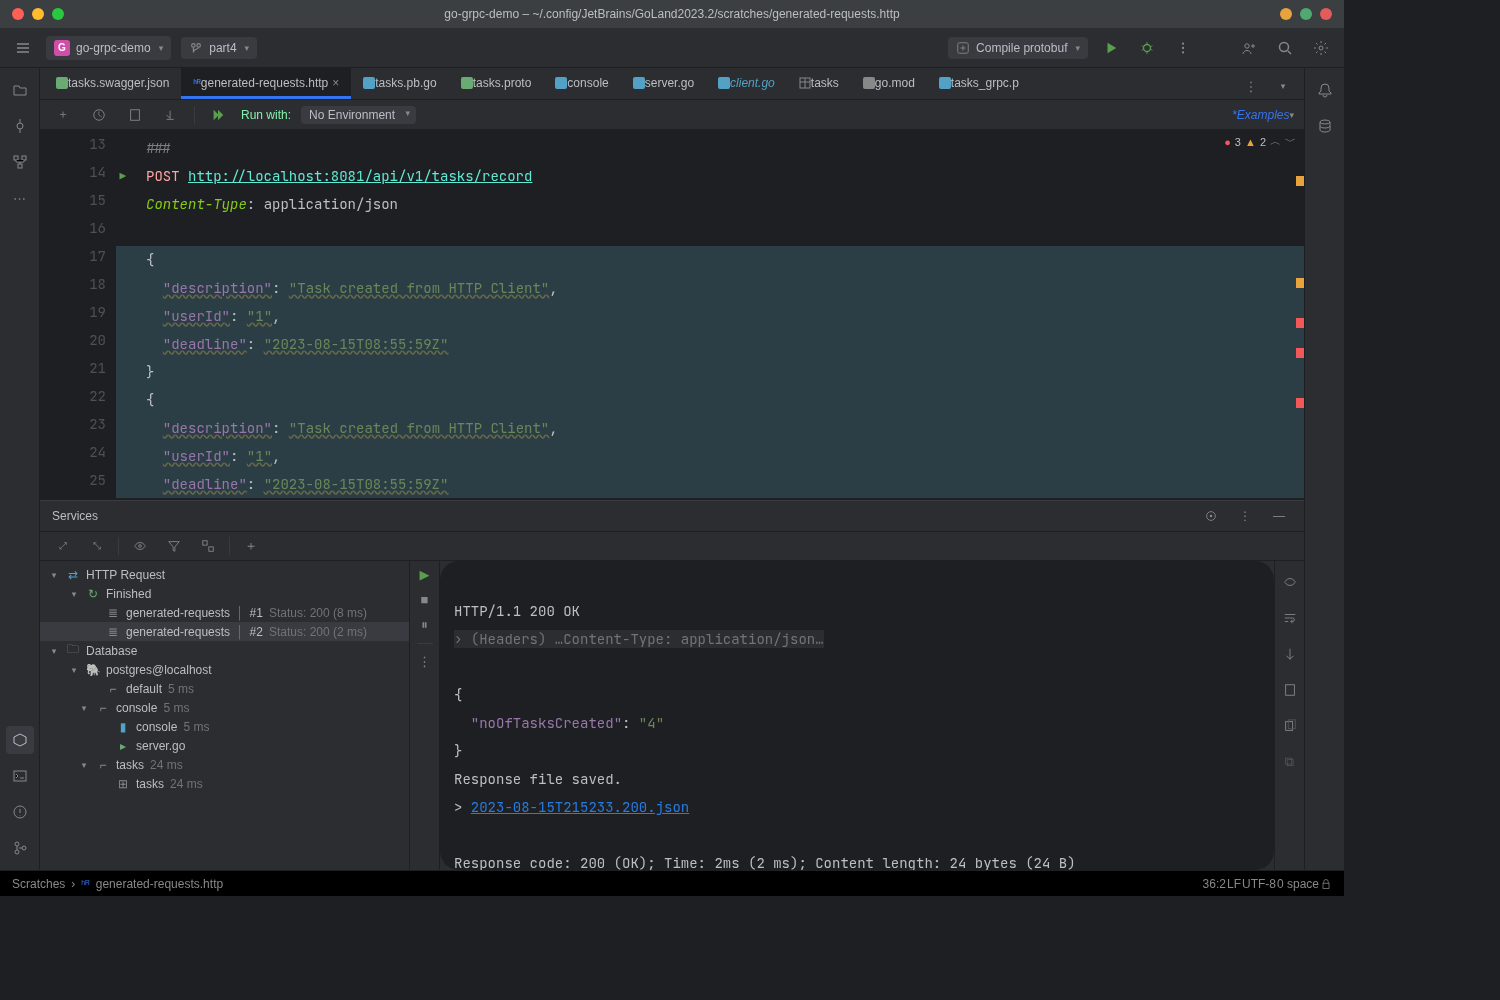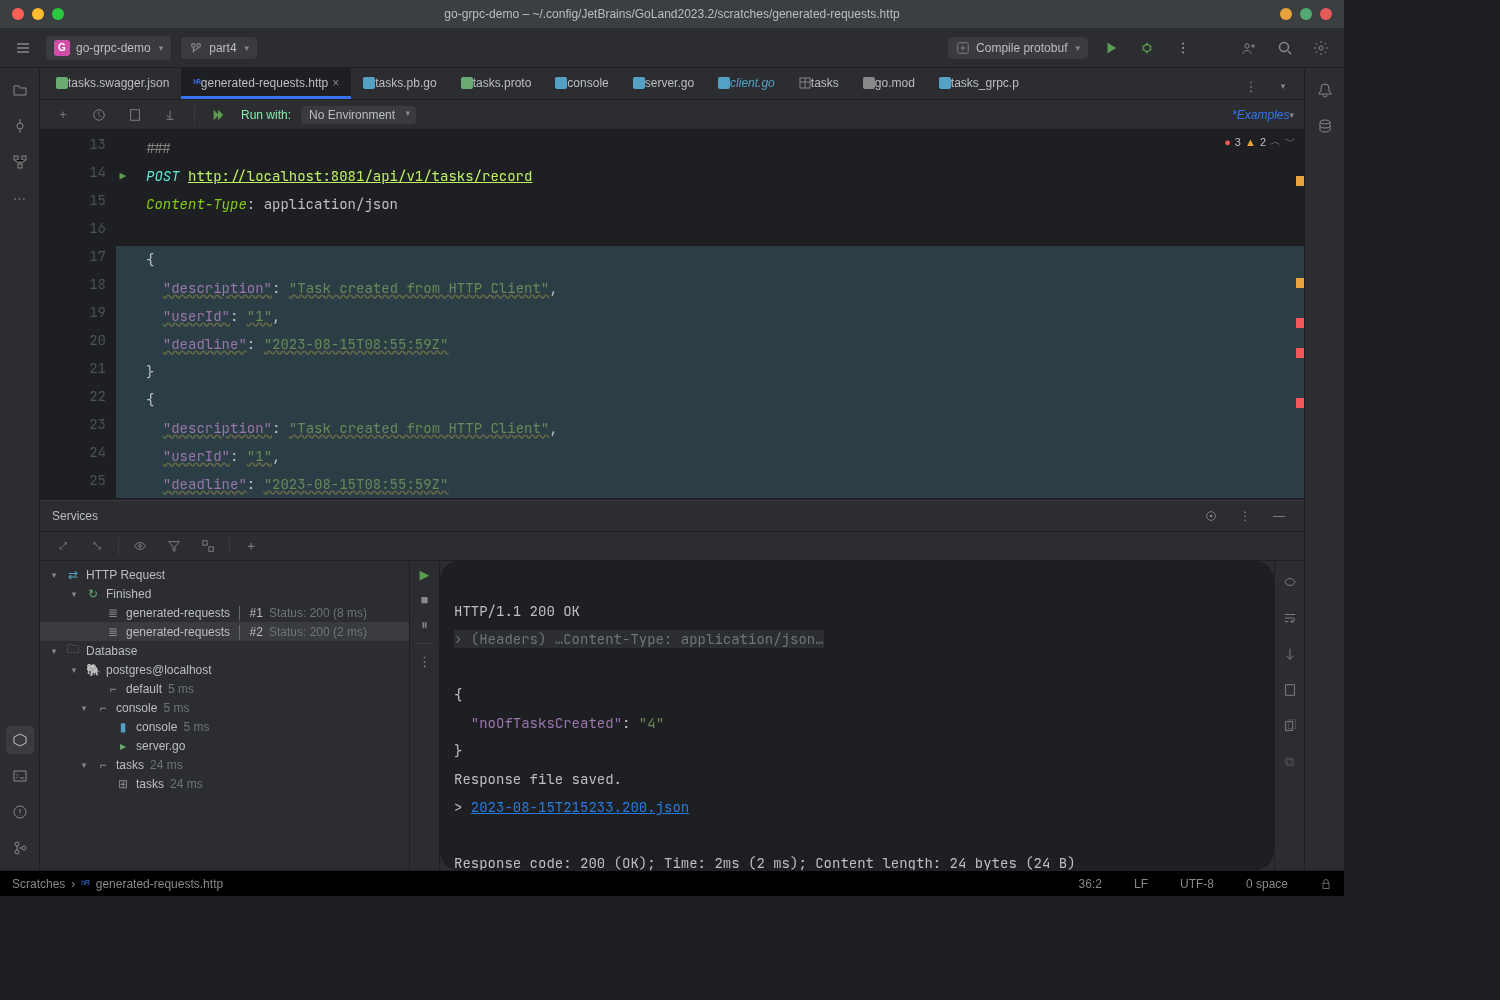--- a/index.html
+++ b/index.html
@@ -57,22 +57,22 @@
   .examples { font-style:italic; color:#3574f0; cursor:pointer; }
 
   
   .editor { flex:1; display:flex; background:#1e1f22; overflow:hidden; position:relative; min-height:0; }
   .gutter { width:76px; text-align:right; padding-right:10px; font-family:"JetBrains Mono",monospace; font-size:14px; line-height:28px; color:#4b5059; user-select:none; position:relative; }
   .gutter .ln { height:28px; position:relative; }
   .gutter .run-ic { position:absolute; right:-20px; top:4px; color:#5b9e4d; font-size:11px; }
   .code { flex:1; font-family:"JetBrains Mono",monospace; font-size:14px; line-height:28px; padding-top:4px; padding-left:30px; white-space:pre; }
   .code .row { height:28px; }
   .code .hl { background:#2b3e45; display:block; margin-left:-30px; padding-left:30px; margin-right:-10px; }
-  .tok-kw { color:#5eead4;font-style:italic; }
-  .tok-url { color:#bef264; text-decoration:underline; }
+  .tok-kw { color:#fca5a5; }
+  .tok-url { color:#5eead4; text-decoration:underline; }
   .tok-hdr { color:#84cc16; font-style:italic; }
   .tok-key { color:#9876aa; text-decoration:underline wavy #6a6a47; }
   .tok-str { color:#6a8759; text-decoration:underline wavy #6a6a47; }
   .tok-punc { color:#bcbec4; }
   .tok-cmt { color:#808080; }
   .errstrip { position:absolute; top:4px; right:8px; display:flex; align-items:center; gap:4px; font-size:11px; }
   .errstrip .e { color:#f2575a; }
   .errstrip .w { color:#e8a33d; }
   .markers { position:absolute; right:0; top:0; bottom:0; width:8px; }
   .marker { position:absolute; right:0; width:8px; height:10px; }
@@ -94,21 +94,21 @@
   .svc-out .link { color:#287bde; text-decoration:underline; cursor:pointer; }
   .svc-out .hdrrow { background:#2b2d30; }
   .svc-out .fold { color:#6f737a; }
   .svc-out .key { color:#9876aa; }
   .svc-out .str { color:#6a8759; }
   .svc-side-tb { width:30px; border-right:1px solid #1e1f22; display:flex; flex-direction:column; align-items:center; padding-top:6px; gap:10px; color:#888; }
 
   
   .status { height:26px; background:#000000; border-top:1px solid #1e1f22; display:flex; align-items:center; padding:0 12px; font-size:12px; color:#888; gap:8px; }
   .status .crumb { display:flex; align-items:center; gap:6px; }
-  .status .right { margin-left:auto; display:flex; align-items:center; gap:32px; }
+  .status .right { margin-left:auto; display:flex; align-items:center; gap:1px; }
 
   svg { display:block; }
 </style>
 </head>
 <body>
 
 <div class="titlebar">
   <div class="traffic">
     <span style="background:#ff5f57"></span>
     <span style="background:#febc2e"></span>

